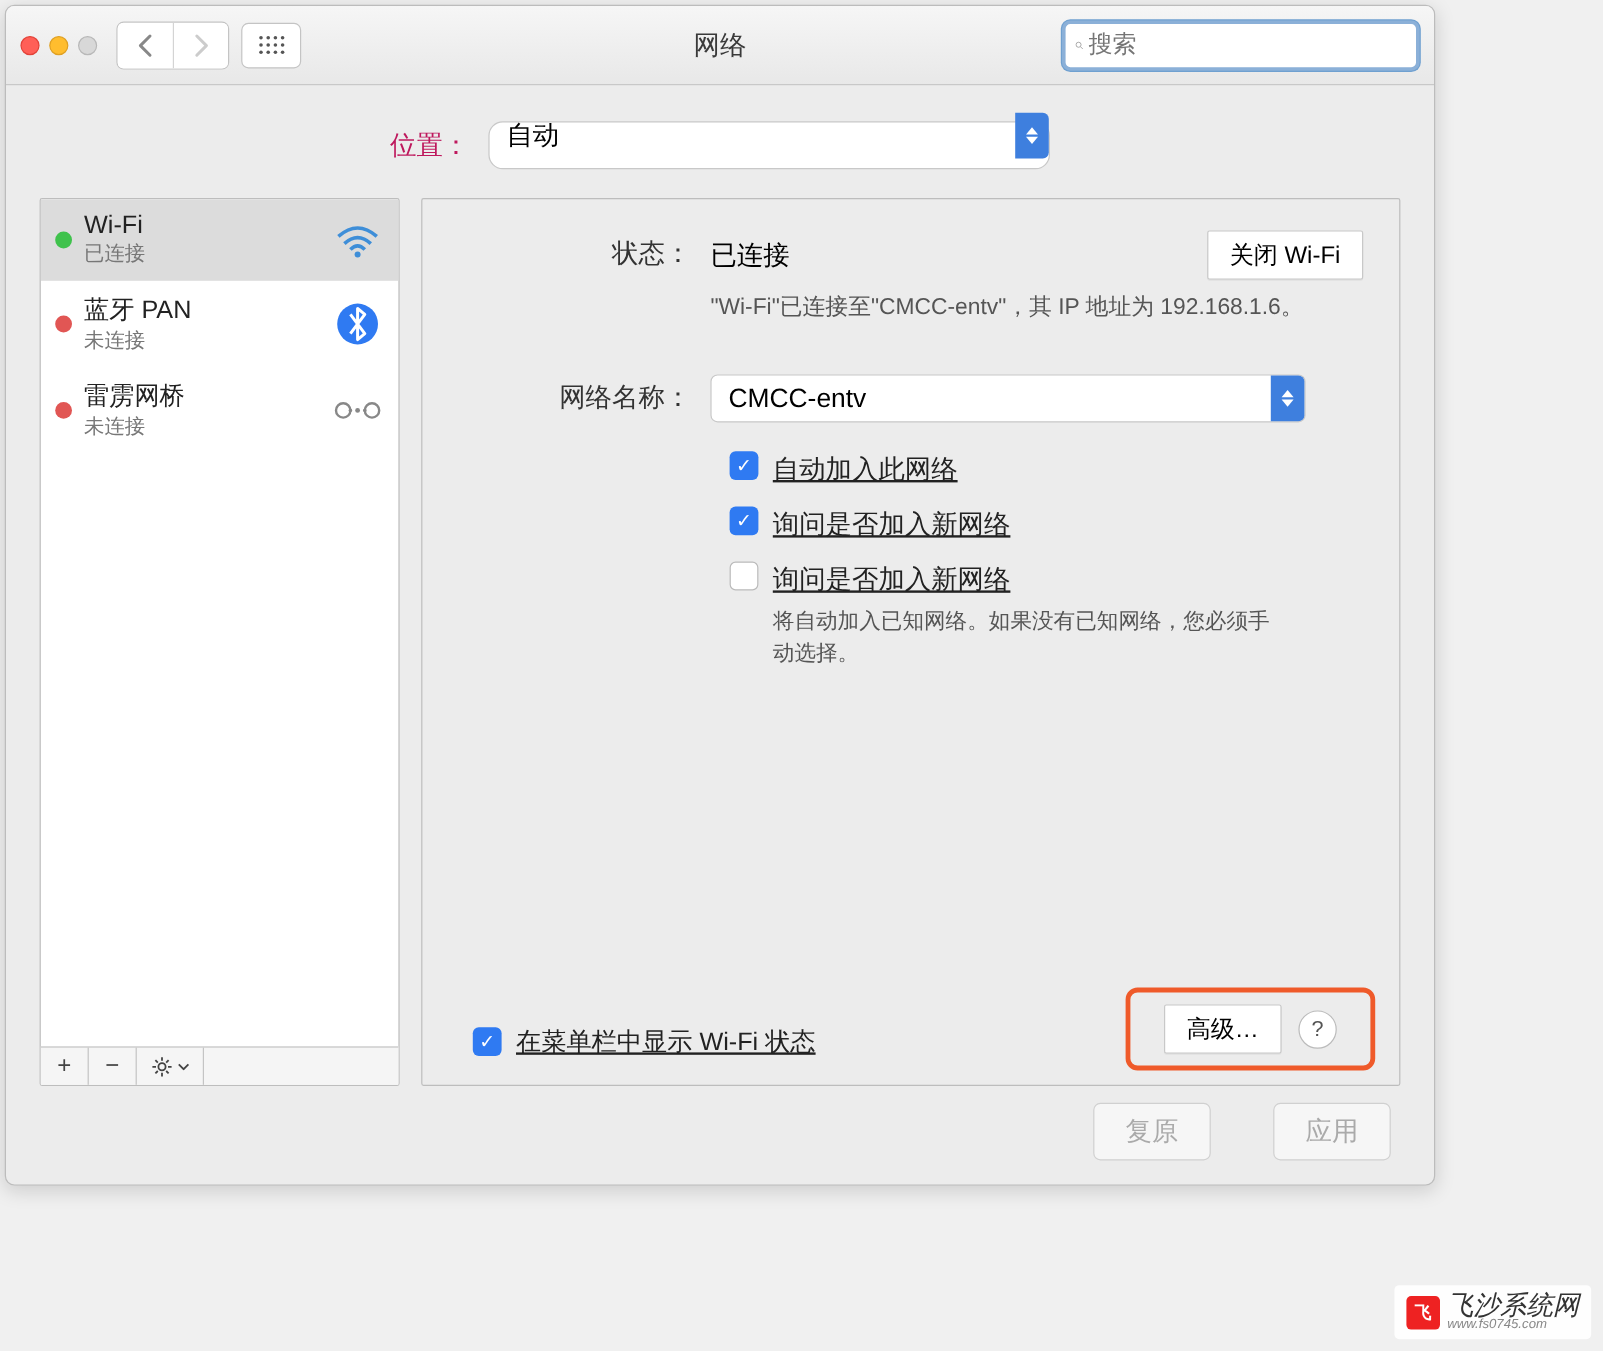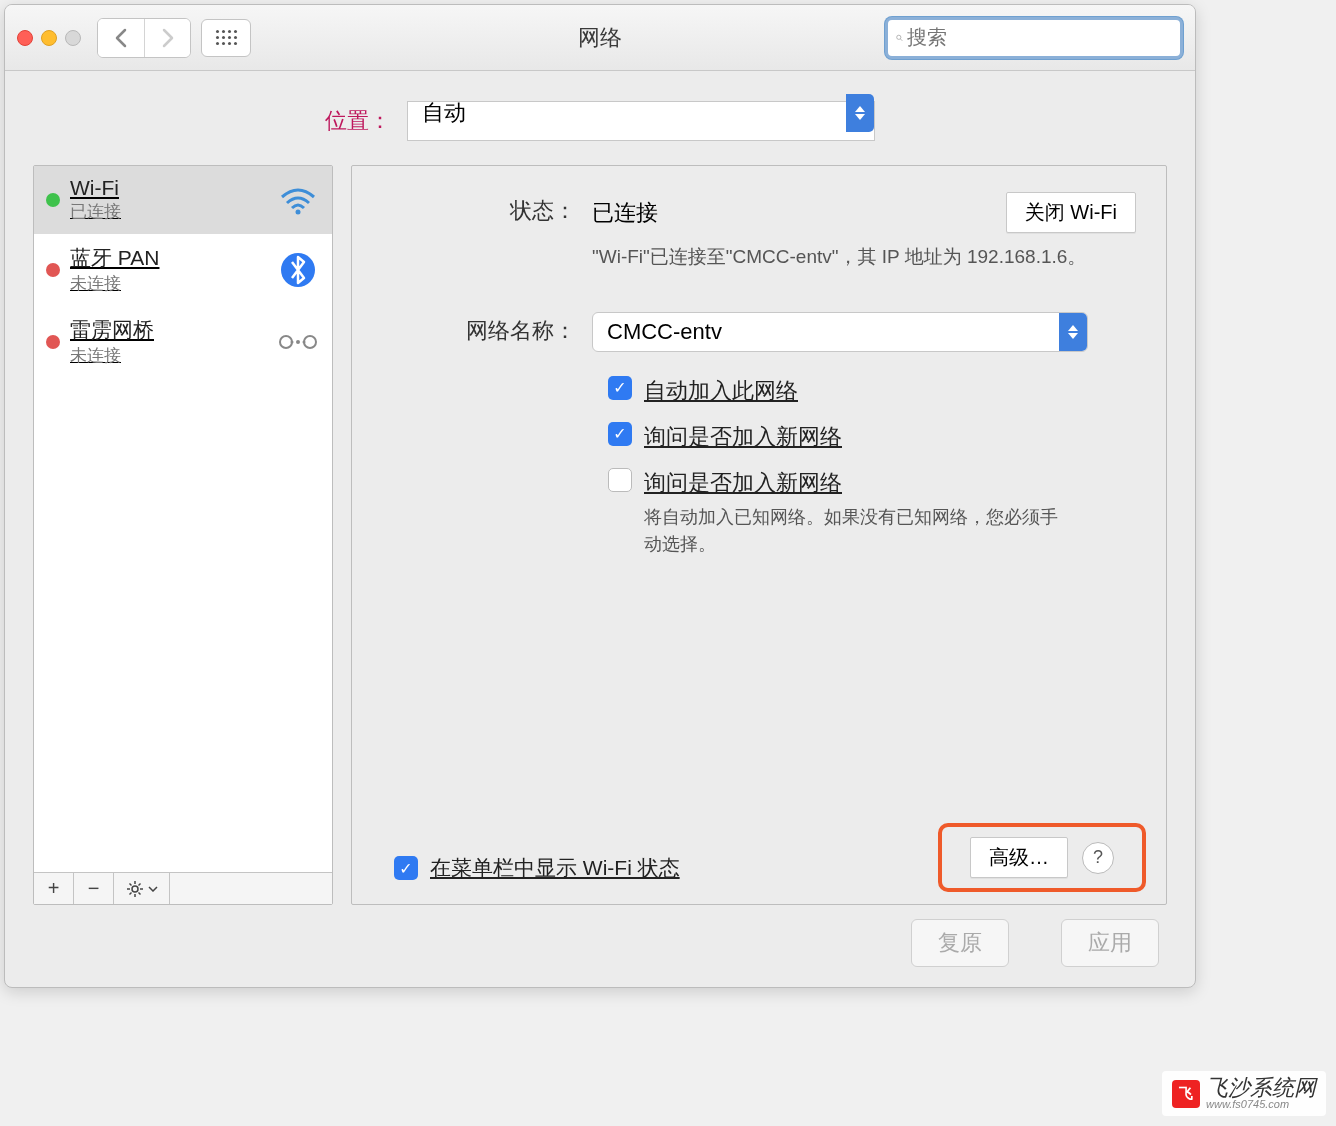--- a/index.html
+++ b/index.html
@@ -22,36 +22,36 @@
 .grid-dots i { width: 3px; height: 3px; background: #555; border-radius: 50%; }
 
 .title { position: absolute; left: 50%; transform: translateX(-50%); font-size: 22px; color: #3a3a3a; }
 
 .search-box { margin-left: auto; width: 298px; height: 42px; border: 3px solid #8bb0d8; border-radius: 7px; background: #fff; display: flex; align-items: center; padding: 0 8px; box-shadow: 0 0 0 1px #6fa0d0; }
 .search-box svg { width: 18px; height: 18px; margin-right: 4px; }
 .search-box input { border: none; outline: none; flex: 1; font-size: 20px; color: #999; background: transparent; }
 
 .loc-row { display: flex; align-items: center; justify-content: center; padding: 30px 0 24px; gap: 16px; }
 .loc-label { font-size: 22px; color: #be185d; }
-.loc-select { width: 468px; height: 40px; background: #fff; border: 1px solid #c8c8c8; border-radius: 0; display: flex; align-items: center; padding: 0 0 17px 14px; font-size: 22px; position: relative; }
+.loc-select { width: 468px; height: 40px; background: #fff; border: 1px solid #c8c8c8; border-radius: 12px; display: flex; align-items: center; padding: 0 0 17px 14px; font-size: 22px; position: relative; }
 .loc-arrows { width: 28px; height: 38px; background: #3e7fde; border-radius: 0 5px 5px 0; margin-left: auto; display: flex; flex-direction: column; align-items: center; justify-content: center; gap: 2px; }
 .loc-arrows::before,.loc-arrows::after { content:""; border-left: 5px solid transparent; border-right: 5px solid transparent; }
 .loc-arrows::before { border-bottom: 6px solid #fff; }
 .loc-arrows::after { border-top: 6px solid #fff; }
 
 .body-row { display: flex; padding: 0 28px; gap: 18px; height: 740px; }
 
 .sidebar { width: 300px; border: 1px solid #bdbdbd; border-radius: 2px; background: #fff; display: flex; flex-direction: column; }
 .sb-list { flex: 1; overflow: auto; }
 .sb-item { display: flex; align-items: center; padding: 10px 12px; gap: 10px; border-bottom: 1px solid transparent; }
 .sb-item.selected { background: #dcdcdc; }
 .sb-dot { width: 14px; height: 14px; border-radius: 50%; flex-shrink: 0; }
 .sb-dot.green { background: #3fc24c; }
 .sb-dot.red { background: #e15654; }
-.sb-text { flex: 1; text-decoration: underline; }
+.sb-text { flex: 1; }
 .sb-title { font-size: 21px; color: #222; }
 .sb-sub { font-size: 17px; color: #777; }
 .sb-icon { width: 44px; display: flex; justify-content: center; }
 
 .sb-footer { height: 32px; border-top: 1px solid #c4c4c4; display: flex; background: #f5f5f5; }
 .sb-fb { width: 40px; border-right: 1px solid #c4c4c4; display: flex; align-items: center; justify-content: center; font-size: 20px; color: #444; }
 .sb-fb.gear { width: 56px; }
 
 .main { flex: 1; border: 1px solid #bdbdbd; border-radius: 2px; background: #ececec; padding: 26px 30px; position: relative; }
 

